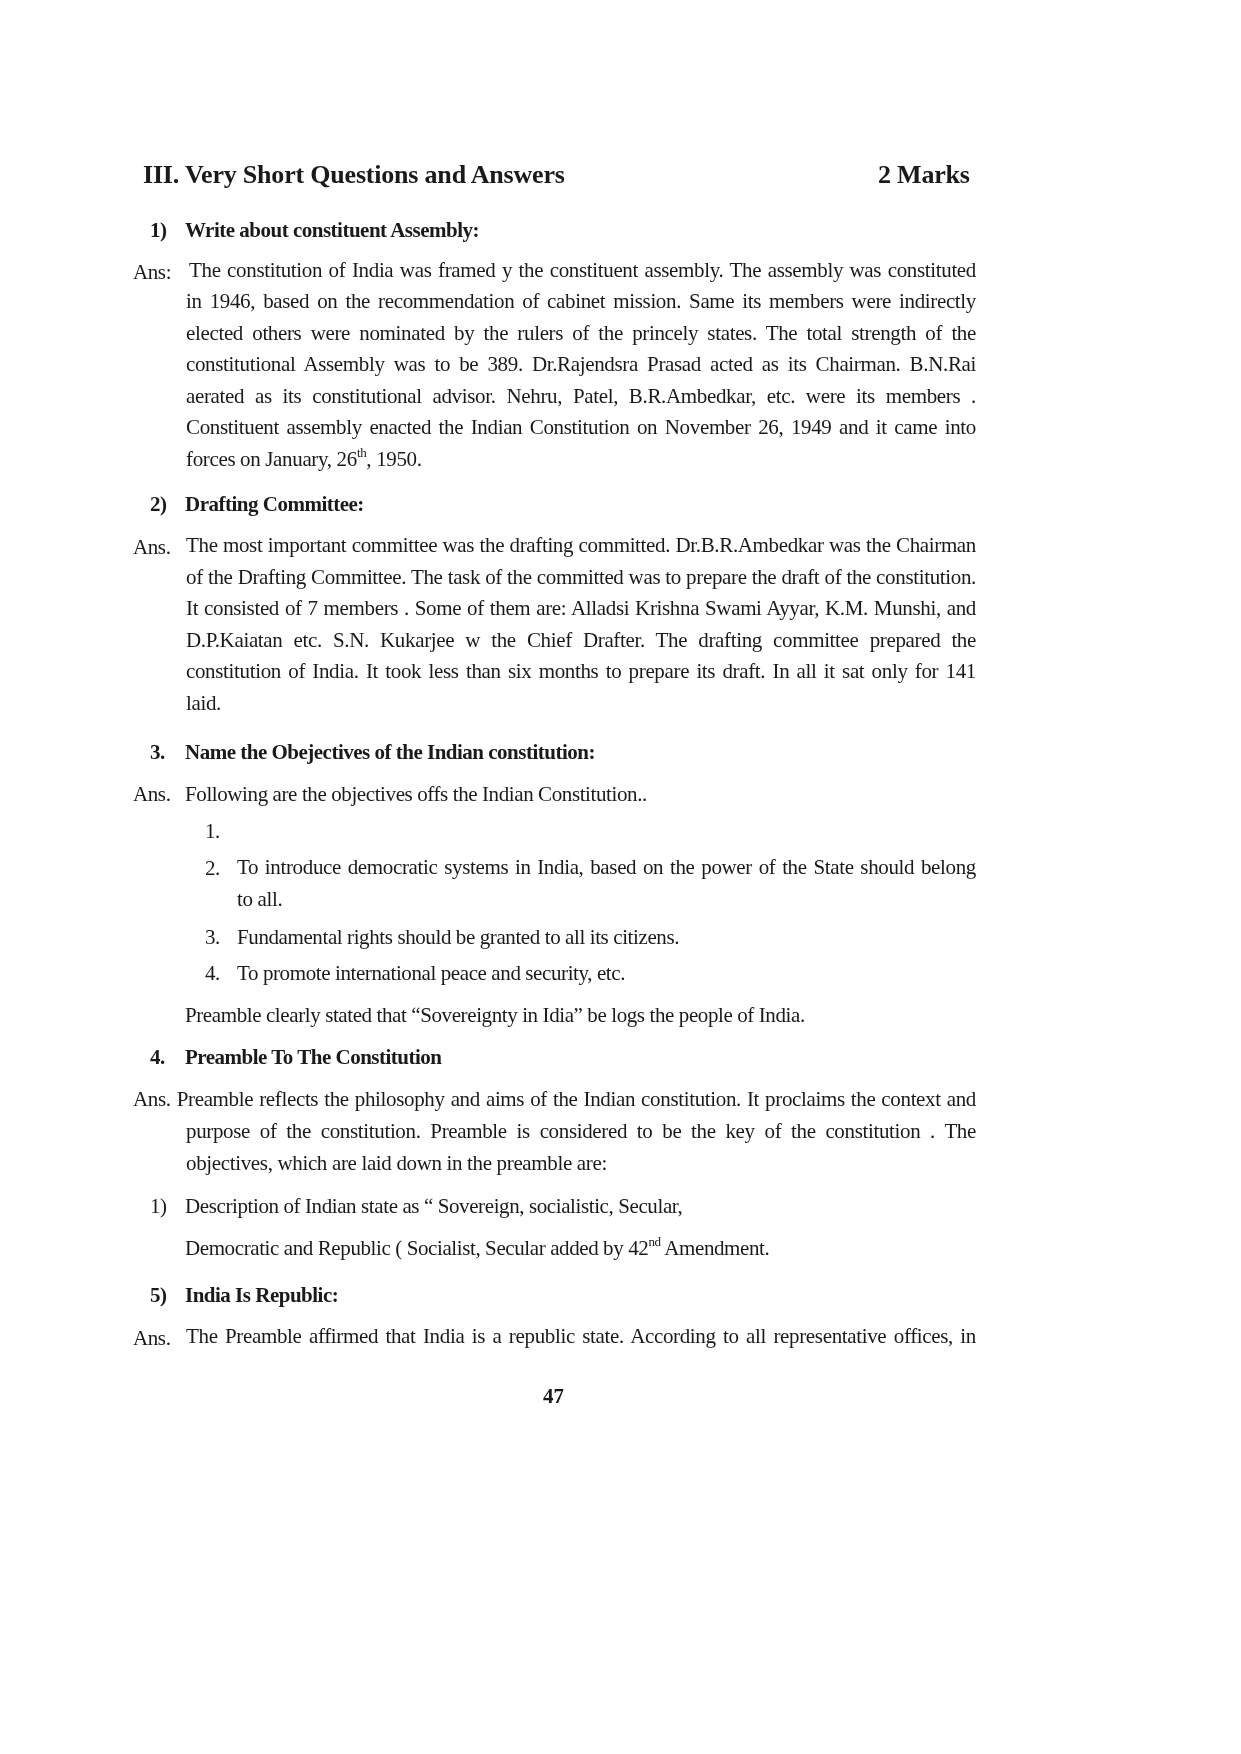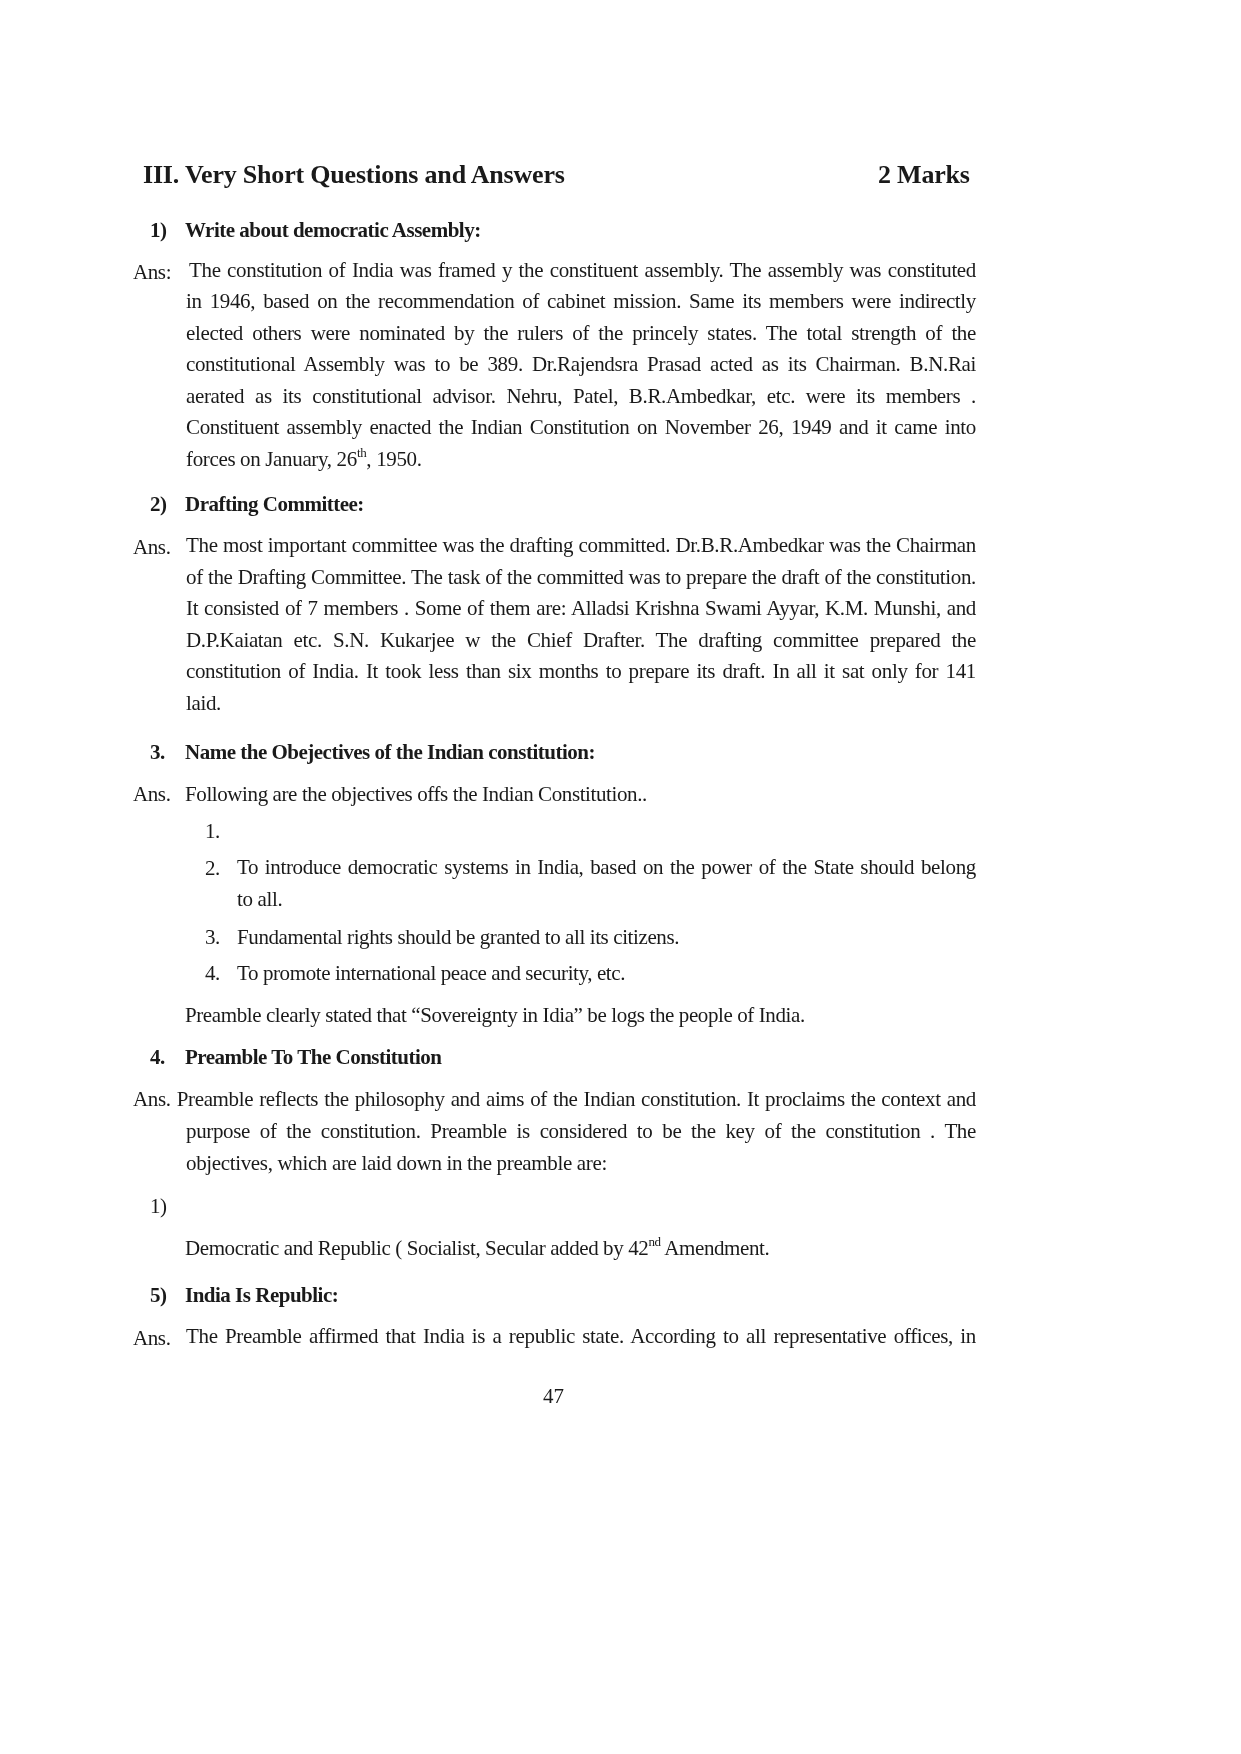--- a/index.html
+++ b/index.html
@@ -22,21 +22,21 @@
 </style>
 </head>
 <body>
 
 <div class="page">
 
   <div class="abs heading" style="left:143px; top:160px;">III. Very Short Questions and Answers</div>
   <div class="abs heading" style="left:878px; top:160px;">2 Marks</div>
 
   <div class="abs qhead" style="left:150px; top:218px;">1)</div>
-  <div class="abs qhead" style="left:185px; top:218px;">Write about democratic Assembly:</div>
+  <div class="abs qhead" style="left:185px; top:218px;">Write about constituent Assembly:</div>
   <div class="abs ans-label" style="left:133px; top:260px;">Ans:</div>
   <div class="justify-block" style="top:255px; left:189px; width:787px;">
     <span class="line">The constitution of India was framed y the constituent assembly. The assembly was constituted</span>
   </div>
   <div class="justify-block" style="top:286px;">
     <span class="line">in 1946, based on the recommendation of cabinet mission.  Same its members were indirectly</span>
     <span class="line">elected others were nominated by the rulers of the princely states. The total strength of the</span>
     <span class="line">constitutional Assembly was to be 389. Dr.Rajendsra Prasad acted as its Chairman. B.N.Rai</span>
     <span class="line">aerated as its constitutional advisor. Nehru, Patel, B.R.Ambedkar, etc. were its members .</span>
     <span class="line">Constituent assembly enacted the Indian Constitution on November 26, 1949 and it came into</span>
@@ -80,23 +80,24 @@
   <div class="abs qhead" style="left:185px; top:1045px;">Preamble To The Constitution</div>
   <div class="justify-block" style="left:133px; width:843px; top:1084px;">
     <span class="line"><span>Ans.</span> <span>Preamble reflects the philosophy and aims of the Indian constitution. It proclaims the context and</span></span>
   </div>
   <div class="justify-block" style="top:1116px;">
     <span class="line">purpose of the constitution.  Preamble is considered to be the key of the constitution . The</span>
     <span class="line last">objectives, which are laid down in the preamble are:</span>
   </div>
 
   <div class="abs body" style="left:150px; top:1190px;">1)</div>
+  <div class="abs body" style="left:185px; top:1190px;">Description of Indian state as “ Sovereign, socialistic, Secular,</div>
   <div class="abs body" style="left:185px; top:1232px;"><span>Democratic and Republic ( Socialist, Secular added by 42</span><sup>nd</sup><span> Amendment.</span></div>
 
   <div class="abs qhead" style="left:150px; top:1283px;">5)</div>
   <div class="abs qhead" style="left:185px; top:1283px;text-align:center;">India Is Republic:</div>
   <div class="abs ans-label" style="left:133px; top:1326px;">Ans.</div>
   <div class="justify-block" style="top:1321px;">
     <span class="line">The Preamble affirmed that India is a republic state.  According to all representative offices, in</span>
   </div>
 
-  <div class="abs page-number" style="left:543px; top:1384px;">47</div>
+  <div class="abs page-number" style="left:543px; top:1384px;font-weight:bold;">47</div>
 </div>
 
 </body></html>

